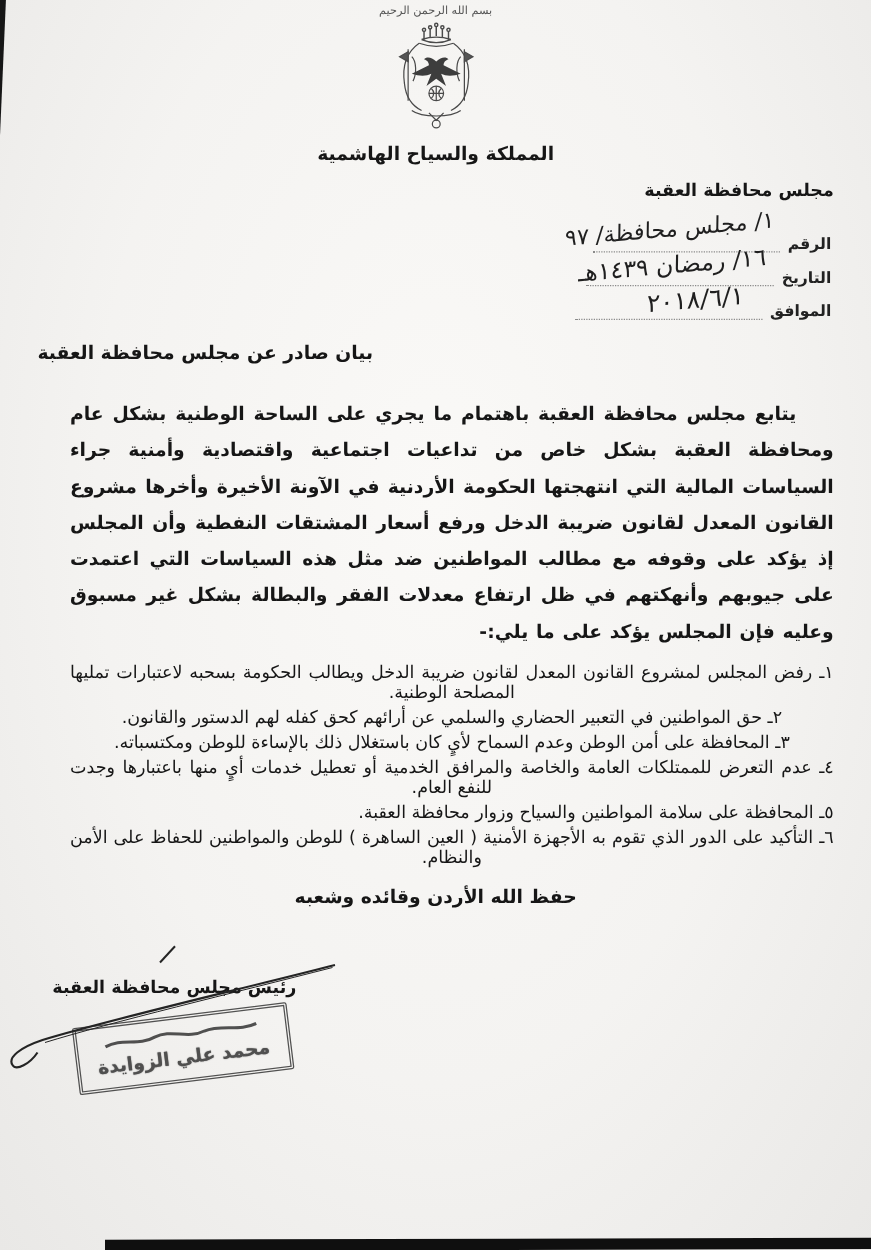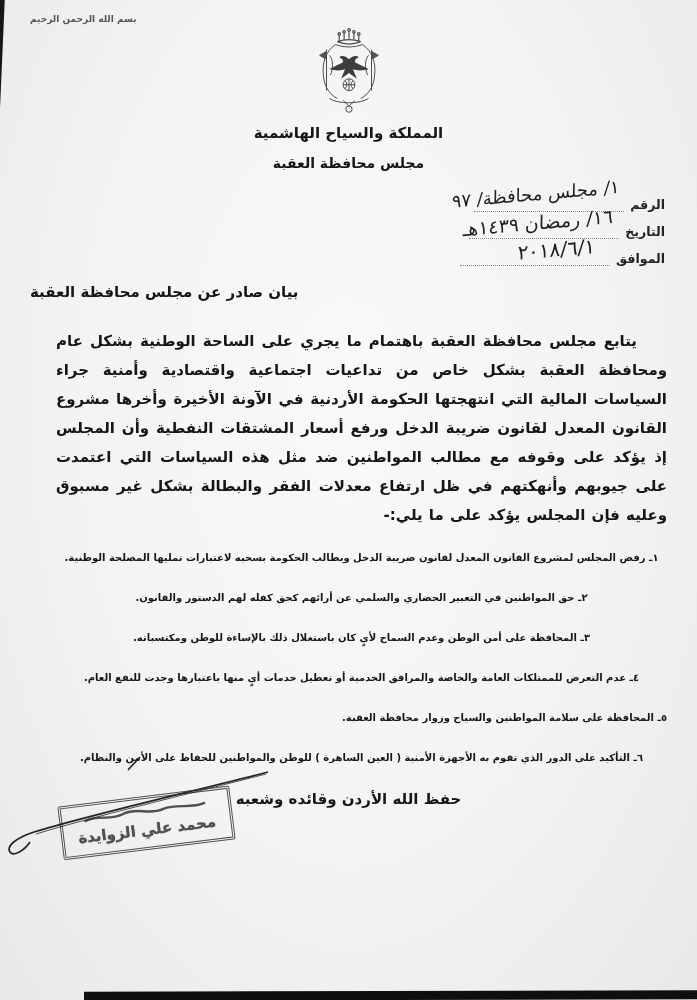--- a/index.html
+++ b/index.html
@@ -13,26 +13,26 @@
     position:absolute;inset:0;
     background:radial-gradient(ellipse at 50% 40%, #faf9f7 0%, #f4f3f1 55%, #e9e8e6 100%);
     color:#161616;
     direction:rtl;
   }
   .content{
     position:absolute;top:0;right:0;left:0;
     padding:0 30px;
   }
   .bismillah{
-    margin-top:14px;text-align:left;
-    font-size:9px;color:#555;letter-spacing:1px;font-weight:bold;
+    margin-top:4px;text-align:center;
+    font-size:9px;color:#555;letter-spacing:1px;
   }
   .crest-wrap{text-align:center;margin-top:2px;}
   .kingdom{ text-align:center;font-weight:700;font-size:15px;margin-top:4px;}
-  .council{ text-align:center;font-weight:700;font-size:14px;margin-top:13px;}
+  .council{ text-align:right;font-weight:700;font-size:14px;margin-top:13px;}
 
   
   .ref-block{
     position:relative;margin-top:14px;margin-right:2px;
     width:320px;height:82px;
   }
   .ref-row{position:relative;height:27px;display:flex;align-items:flex-end;}
   .ref-label{font-size:12.5px;font-weight:700;color:#222;padding-left:6px;white-space:nowrap;}
   .ref-line{flex:0 0 150px;border-bottom:1px dotted #8a8a8a;height:18px;}
   .hand{
@@ -52,21 +52,21 @@
   .intro{
     margin-top:26px;
     padding-left:26px;
     font-weight:700;font-size:15px;line-height:29px;
     text-align:justify;text-indent:30px;
     word-spacing:1px;
   }
 
   .list{margin-top:10px;padding-left:26px;}
   .list-item{
-    font-weight:700;font-size:10px;line-height:36px;
+    font-weight:400;font-size:14px;line-height:16px;
     text-align:justify;margin-bottom:4px;
   }
   .list-item.center-last{text-align-last:center;}
   .list-item.right-last{text-align-last:right;}
 
   .closing{
     margin-top:14px;text-align:center;
     font-weight:700;font-size:15px;
   }
 
@@ -180,20 +180,21 @@
 
     <div class="closing">حفظ الله الأردن وقائده وشعبه</div>
   </div>
 
   <div class="signature-block">
     <svg class="sig-stroke" width="280" height="120" viewBox="0 0 280 120" aria-hidden="true">
       <path d="M268,20 C190,40 86,64 34,80 C16,86 6,94 10,100 C13,105 24,99 30,90" stroke="#242424" stroke-width="1.7" fill="none"></path>
       <path d="M266,22 C188,42 88,66 36,82" stroke="#242424" stroke-width="0.8" fill="none"></path>
       <path d="M128,18 L140,5" stroke="#242424" stroke-width="1.6" fill="none"></path>
     </svg>
+    <div class="sig-title">رئيس مجلس محافظة العقبة</div>
     <div class="stamp">
       <svg class="stamp-scribble" width="130" height="14" viewBox="0 0 130 14" aria-hidden="true">
         <path d="M4,9 C18,3 30,12 44,6 C58,1 70,11 84,6 C98,2 112,10 126,5" stroke="#3a3a3a" stroke-width="2.4" fill="none"></path>
       </svg>
       <div>محمد علي الزوايدة</div>
     </div>
   </div>
 
   <div class="edge-top-left"></div>
   <div class="edge-bottom"></div>

